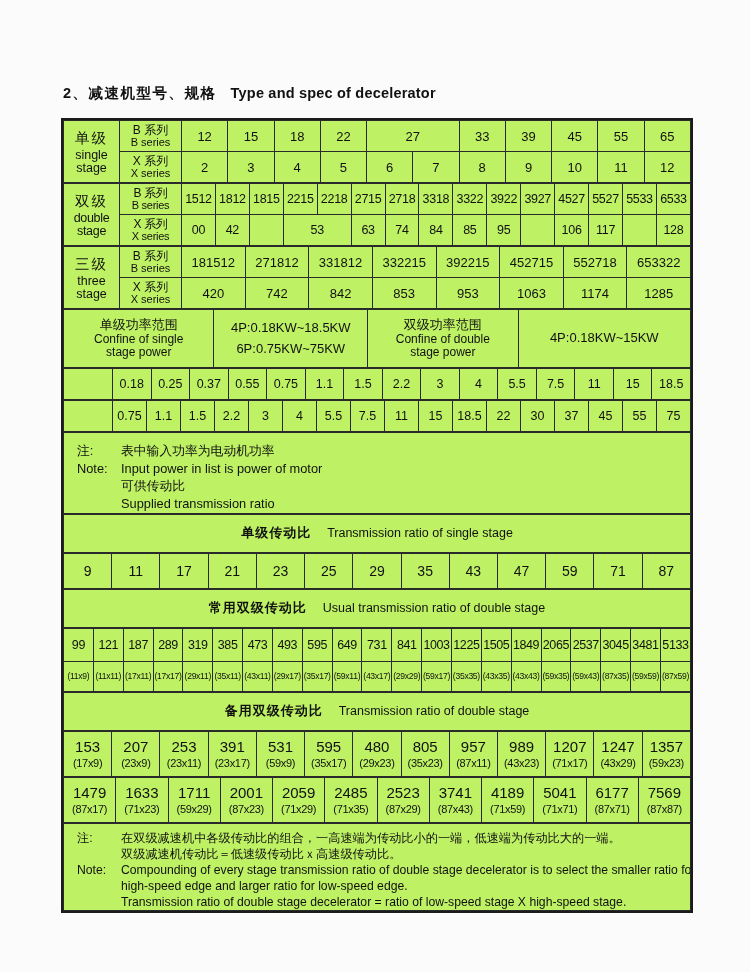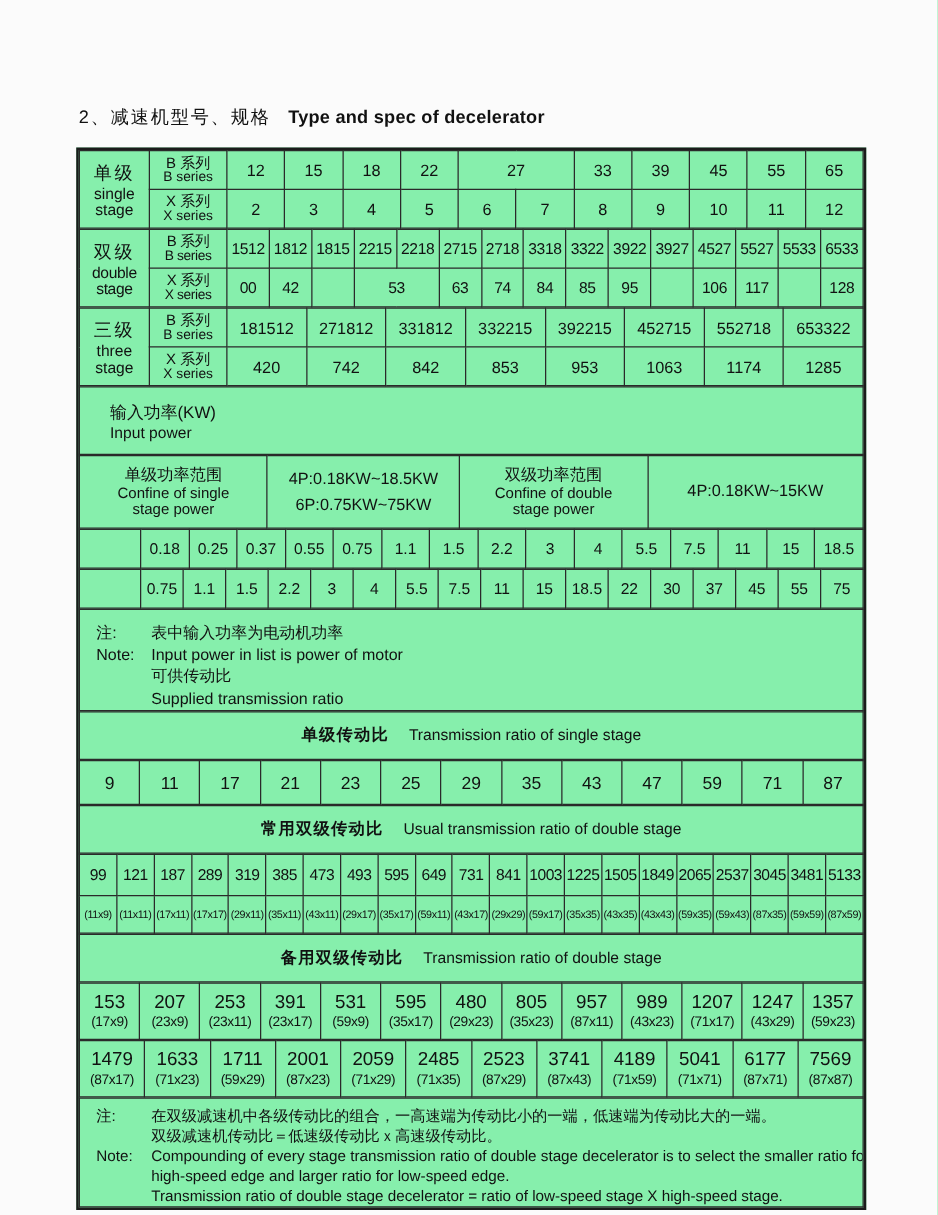--- a/index.html
+++ b/index.html
@@ -7,24 +7,24 @@
   body {
     width: 750px; height: 972px;
     background: #fbfbfb;
     color: #111;
     font-family: "Liberation Sans", "DejaVu Sans", sans-serif;
     -webkit-font-smoothing: antialiased;
   }
   .content { padding: 84px 57px 0 61px; }
 
   .title { margin: 0 0 15px 2px; font-size: 14.5px; }
-  .title .t-zh { font-weight: normal; letter-spacing: 1.5px; }
+  .title .t-zh { font-weight: bold; letter-spacing: 1.5px; }
   .title .t-en { font-weight: 600; margin-left: 14px; letter-spacing: 0.2px; }
 
-  .outer { border: 2px solid #1b1b1b; background: #86efac; }
+  .outer { border: 2px solid #1b1b1b; background: #bef264; }
 
   table { border-collapse: collapse; width: 100%; table-layout: fixed; }
   td {
     border: 1px solid #2a2a2a;
     text-align: center; vertical-align: middle;
     padding: 0; overflow: hidden;
     font-size: 13px;
   }
 
   
@@ -204,30 +204,20 @@
               <td>853</td>
               <td>953</td>
               <td>1063</td>
               <td>1174</td>
               <td>1285</td>
             </tr>
           </tbody>
         </table>
       </div>
 
-    <table class="blk">
-        <tbody>
-      <tr>
-        <td class="ip-cell">
-          <div class="ip-zh">输入功率(KW)</div>
-          <div class="ip-en">Input power</div>
-        </td>
-      </tr>
-    </tbody>
-      </table>
 
     <table class="blk">
         <tbody>
       <tr id="range-row">
             <td class="range-td" style="width: 24%;">
               <div class="range-zh">单级功率范围</div>
               <div class="range-en">
                 <div>Confine of single</div>
                 <div>stage power</div>
               </div>

